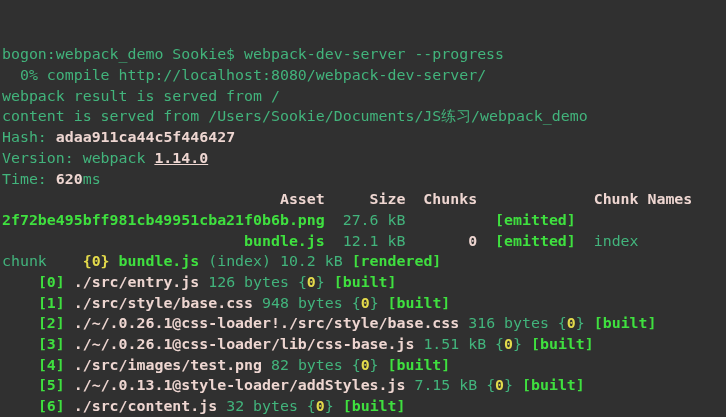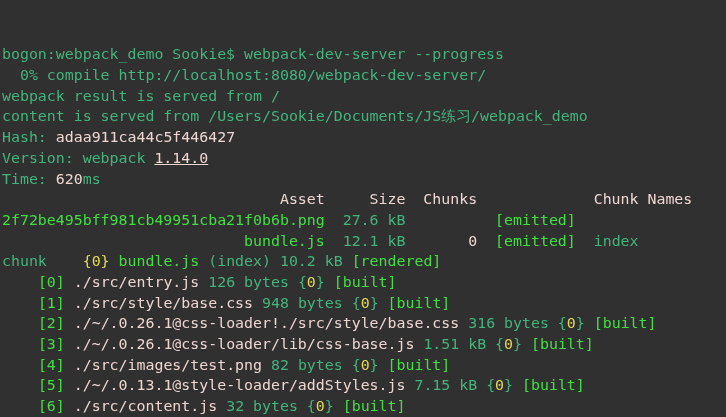--- a/index.html
+++ b/index.html
@@ -11,21 +11,21 @@
   .terminal {
     width: 584px; height: 417px;
     box-sizing: border-box;
     padding: 3px 0 0 2px;
     font-family: "DejaVu Sans Mono", monospace;
     font-size: 14.9px;
     line-height: 20.7px;
     white-space: pre;
   }
   .term-line { height: 20.7px; }
-  .seg-b { font-weight: normal; }
+  .seg-b { font-weight: bold; }
   .seg-u { text-decoration: underline; text-align: right; }
 </style>
 </head>
 <body style="background: rgb(48, 48, 48);">
 
 <div class="terminal">
   <div id="terminal-output"><div class="term-line"><span style="color: rgb(66, 180, 124);">bogon:webpack_demo Sookie$ webpack-dev-server --progress</span></div><div class="term-line"><span style="color: rgb(66, 180, 124);">  0% compile http://localhost:8080/webpack-dev-server/</span></div><div class="term-line"><span style="color: rgb(66, 180, 124);">webpack result is served from /</span></div><div class="term-line"><span style="color: rgb(66, 180, 124);">content is served from /Users/Sookie/Documents/JS练习/webpack_demo</span></div><div class="term-line"><span style="color: rgb(66, 180, 124);">Hash: </span><span class="seg-b" style="color: rgb(238, 214, 209);">adaa911ca44c5f446427</span></div><div class="term-line"><span style="color: rgb(66, 180, 124);">Version: webpack </span><span class="seg-b seg-u" style="color: rgb(238, 214, 209);">1.14.0</span></div><div class="term-line"><span style="color: rgb(66, 180, 124);">Time: </span><span class="seg-b" style="color: rgb(238, 214, 209);">620</span><span style="color: rgb(66, 180, 124);">ms</span></div><div class="term-line"><span class="seg-b" style="color: rgb(238, 214, 209);">                               Asset     Size  Chunks             Chunk Names</span></div><div class="term-line"><span class="seg-b" style="color: rgb(63, 224, 63);">2f72be495bff981cb49951cba21f0b6b.png</span><span style="color: rgb(66, 180, 124);">  27.6 kB          </span><span class="seg-b" style="color: rgb(63, 224, 63);">[emitted]</span></div><div class="term-line"><span style="color: rgb(66, 180, 124);">                           </span><span class="seg-b" style="color: rgb(63, 224, 63);">bundle.js</span><span style="color: rgb(66, 180, 124);">  12.1 kB       </span><span class="seg-b" style="color: rgb(238, 214, 209);">0</span><span style="color: rgb(66, 180, 124);">  </span><span class="seg-b" style="color: rgb(63, 224, 63);">[emitted]</span><span style="color: rgb(66, 180, 124);">  index</span></div><div class="term-line"><span style="color: rgb(66, 180, 124);">chunk    </span><span class="seg-b" style="color: rgb(227, 218, 75);">{0}</span><span style="color: rgb(66, 180, 124);"> </span><span class="seg-b" style="color: rgb(63, 224, 63);">bundle.js</span><span style="color: rgb(66, 180, 124);"> (index) 10.2 kB </span><span class="seg-b" style="color: rgb(63, 224, 63);">[rendered]</span></div><div class="term-line"><span style="color: rgb(66, 180, 124);">    </span><span class="seg-b" style="color: rgb(63, 224, 63);">[0]</span><span style="color: rgb(66, 180, 124);"> </span><span class="seg-b" style="color: rgb(238, 214, 209);">./src/entry.js</span><span style="color: rgb(66, 180, 124);"> 126 bytes {</span><span class="seg-b" style="color: rgb(227, 218, 75);">0</span><span style="color: rgb(66, 180, 124);">} </span><span class="seg-b" style="color: rgb(63, 224, 63);">[built]</span></div><div class="term-line"><span style="color: rgb(66, 180, 124);">    </span><span class="seg-b" style="color: rgb(63, 224, 63);">[1]</span><span style="color: rgb(66, 180, 124);"> </span><span class="seg-b" style="color: rgb(238, 214, 209);">./src/style/base.css</span><span style="color: rgb(66, 180, 124);"> 948 bytes {</span><span class="seg-b" style="color: rgb(227, 218, 75);">0</span><span style="color: rgb(66, 180, 124);">} </span><span class="seg-b" style="color: rgb(63, 224, 63);">[built]</span></div><div class="term-line"><span style="color: rgb(66, 180, 124);">    </span><span class="seg-b" style="color: rgb(63, 224, 63);">[2]</span><span style="color: rgb(66, 180, 124);"> </span><span class="seg-b" style="color: rgb(238, 214, 209);">./~/.0.26.1@css-loader!./src/style/base.css</span><span style="color: rgb(66, 180, 124);"> 316 bytes {</span><span class="seg-b" style="color: rgb(227, 218, 75);">0</span><span style="color: rgb(66, 180, 124);">} </span><span class="seg-b" style="color: rgb(63, 224, 63);">[built]</span></div><div class="term-line"><span style="color: rgb(66, 180, 124);">    </span><span class="seg-b" style="color: rgb(63, 224, 63);">[3]</span><span style="color: rgb(66, 180, 124);"> </span><span class="seg-b" style="color: rgb(238, 214, 209);">./~/.0.26.1@css-loader/lib/css-base.js</span><span style="color: rgb(66, 180, 124);"> 1.51 kB {</span><span class="seg-b" style="color: rgb(227, 218, 75);">0</span><span style="color: rgb(66, 180, 124);">} </span><span class="seg-b" style="color: rgb(63, 224, 63);">[built]</span></div><div class="term-line"><span style="color: rgb(66, 180, 124);">    </span><span class="seg-b" style="color: rgb(63, 224, 63);">[4]</span><span style="color: rgb(66, 180, 124);"> </span><span class="seg-b" style="color: rgb(238, 214, 209);">./src/images/test.png</span><span style="color: rgb(66, 180, 124);"> 82 bytes {</span><span class="seg-b" style="color: rgb(227, 218, 75);">0</span><span style="color: rgb(66, 180, 124);">} </span><span class="seg-b" style="color: rgb(63, 224, 63);">[built]</span></div><div class="term-line"><span style="color: rgb(66, 180, 124);">    </span><span class="seg-b" style="color: rgb(63, 224, 63);">[5]</span><span style="color: rgb(66, 180, 124);"> </span><span class="seg-b" style="color: rgb(238, 214, 209);">./~/.0.13.1@style-loader/addStyles.js</span><span style="color: rgb(66, 180, 124);"> 7.15 kB {</span><span class="seg-b" style="color: rgb(227, 218, 75);">0</span><span style="color: rgb(66, 180, 124);">} </span><span class="seg-b" style="color: rgb(63, 224, 63);">[built]</span></div><div class="term-line"><span style="color: rgb(66, 180, 124);">    </span><span class="seg-b" style="color: rgb(63, 224, 63);">[6]</span><span style="color: rgb(66, 180, 124);"> </span><span class="seg-b" style="color: rgb(238, 214, 209);">./src/content.js</span><span style="color: rgb(66, 180, 124);"> 32 bytes {</span><span class="seg-b" style="color: rgb(227, 218, 75);">0</span><span style="color: rgb(66, 180, 124);">} </span><span class="seg-b" style="color: rgb(63, 224, 63);">[built]</span></div><div class="term-line"></div></div>
 </div>
 
 </body></html>

